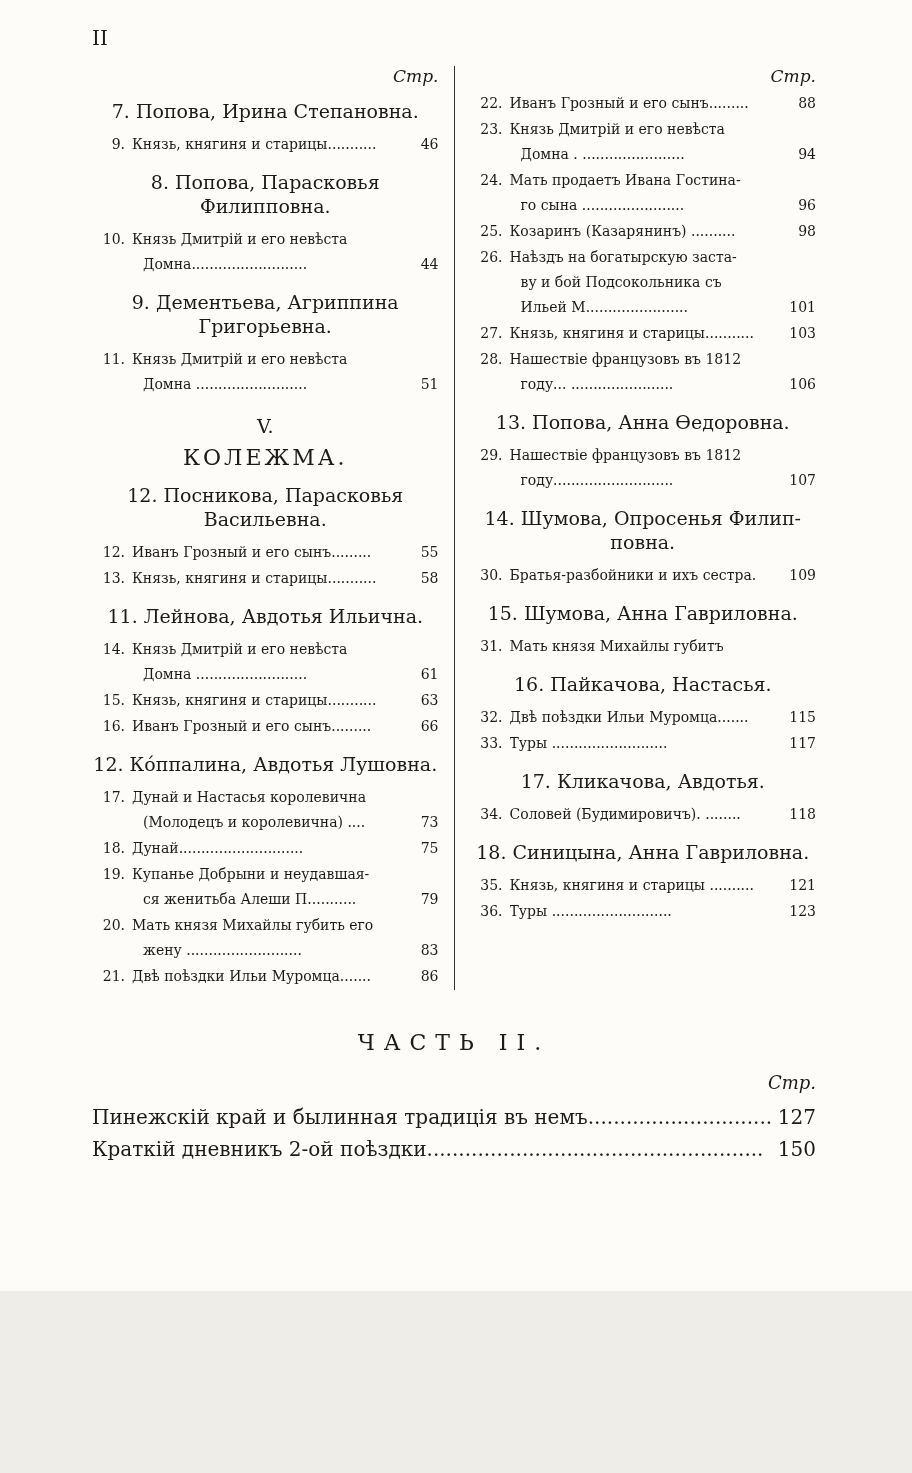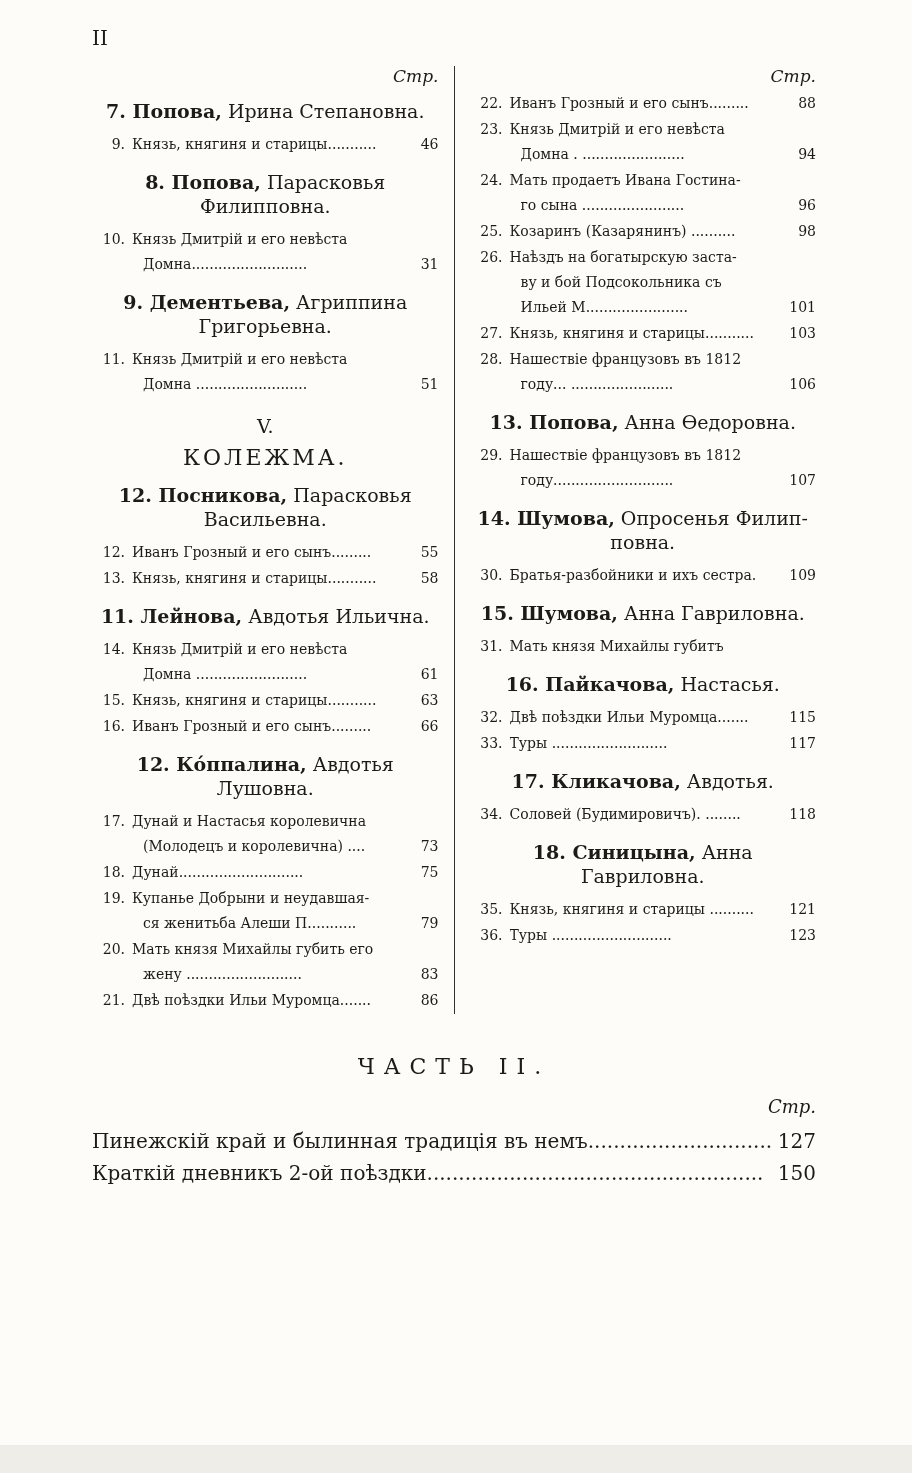--- a/index.html
+++ b/index.html
@@ -1,36 +1,36 @@
 <!DOCTYPE html>
 <html><head>
 <meta charset="utf-8">
 <style>
   html,body{margin:0;padding:0;background:#efede7;}
   .page{
-    width:912px;height:1445px;margin:0 auto;background:#fdfcf8;color:#1c1b18;
+    width:912px;height:1291px;margin:0 auto;background:#fdfcf8;color:#1c1b18;
     font-family:"DejaVu Serif","Liberation Serif",serif;
     box-sizing:border-box;padding:26px 96px 0 92px;position:relative;overflow:hidden;
   }
   .folio{font-size:20px;line-height:24px;margin-bottom:16px;}
   .columns{display:flex;align-items:stretch;}
   .col{flex:1 1 0;min-width:0;}
   .col.left{padding-right:15px;}
   .col.right{padding-left:15px;}
   .divider{width:1px;background:#33312c;flex:none;}
   .str{font-style:italic;text-align:right;font-size:17px;line-height:20px;margin-bottom:5px;}
   .item{display:flex;font-size:14px;line-height:25px;margin:1px 0;}
   .item .num{flex:none;width:40px;text-align:right;padding-right:7px;box-sizing:border-box;}
   .item .body{flex:1 1 0;min-width:0;}
   .line{display:flex;}
   .line.cont{margin-left:11px;gap:42px;}
   .line .t{flex:1 1 0;min-width:0;white-space:nowrap;overflow:hidden;}
   .line .pg{flex:none;text-align:right;min-width:28px;padding-left:5px;}
   .performer{text-align:center;font-size:19px;line-height:24px;margin:13px 0 9px;}
-  .performer .b{font-weight:bold;}
+  .performer .b{font-weight:normal;}
   .section-num{text-align:center;font-size:19px;margin:18px 0 8px;}
   .section-title{text-align:center;font-size:22px;letter-spacing:3px;margin:0 0 0;}
   .part2{margin-top:40px;}
   .part2 .heading{text-align:center;font-size:22px;letter-spacing:9px;margin-bottom:18px;}
   .part2 .title{text-align:center;font-size:29px;font-weight:bold;margin-bottom:20px;letter-spacing:0.5px;}
   .part2 .str{font-size:18px;margin-bottom:8px;}
   .p2line{display:flex;font-size:20px;line-height:32px;}
   .p2line .t{flex:1 1 0;min-width:0;white-space:nowrap;overflow:hidden;}
   .p2line .pg{flex:none;min-width:36px;padding-left:6px;}
 </style>
@@ -55,21 +55,21 @@
         </div>
         <div class="performer"><span class="b">8. Попова,</span><span> Парасковья Филипповна.</span></div>
         <div class="item">
           <span class="num">10.</span>
           <div class="body">
             <div class="line">
               <span class="t">Князь Дмитрій и его невѣста</span>
             </div>
             <div class="line cont">
               <span class="t">Домна..........................</span>
-              <span class="pg">31</span>
+              <span class="pg">44</span>
             </div>
           </div>
         </div>
         <div class="performer"><span class="b">9. Дементьева,</span><span> Агриппина</span><br><span>Григорьевна.</span></div>
         <div class="item">
           <span class="num">11.</span>
           <div class="body">
             <div class="line">
               <span class="t">Князь Дмитрій и его невѣста</span>
             </div>

